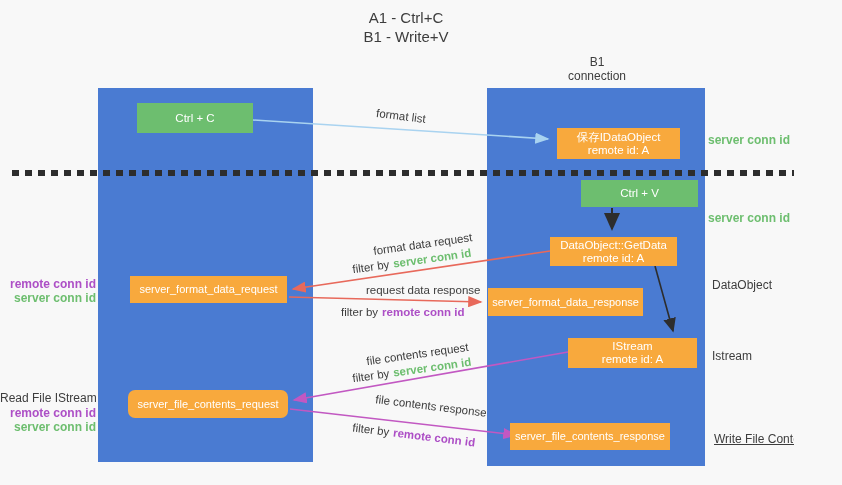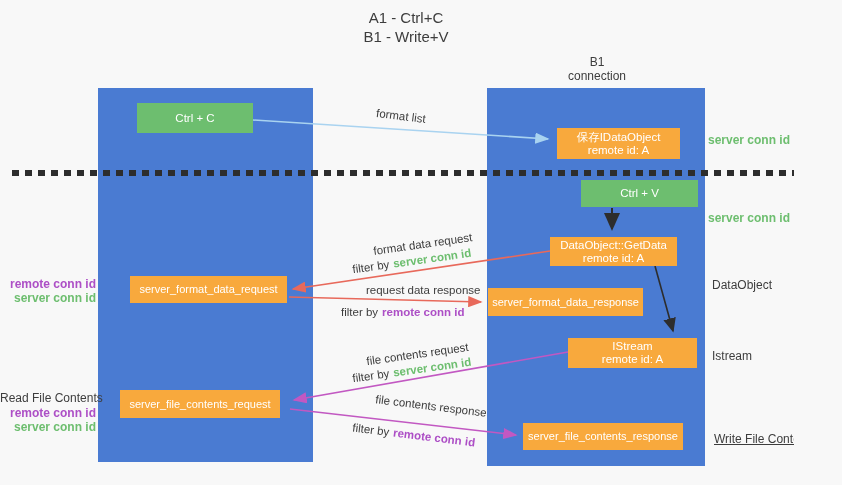--- a/index.html
+++ b/index.html
@@ -112,25 +112,25 @@
     <div>server_format_data_response</div>
   </div>
 
   <div class="box orange" style="left:568px;top:338px;width:129px;height:30px;">
     <div>
       <div>IStream</div>
       <div>remote id: A</div>
     </div>
   </div>
 
-  <div class="box orange" style="left:120px;top:390px;width:160px;height:28px;font-size:11px;">
+  <div class="box orange" style="left:128px;top:390px;width:160px;height:28px;font-size:11px;border-radius:7px;">
     <div>server_file_contents_request</div>
   </div>
 
-  <div class="box orange" style="left:523px;top:423px;width:160px;height:27px;font-size:11px;">
+  <div class="box orange" style="left:510px;top:423px;width:160px;height:27px;font-size:11px;">
     <div>server_file_contents_response</div>
   </div>
 
   <div class="edge rot-down" style="left:376px;top:110px;">format list</div>
 
   <div class="edge rot-up" style="left:373px;top:238px;">format data request</div>
   <div class="edge rot-up" style="left:352px;top:255px;">
     <span>filter by</span><span class="key green-t">server conn id</span>
   </div>
 
@@ -150,17 +150,17 @@
   </div>
 
   <div class="lbl green-t" style="left:708px;top:133px;">server conn id</div>
   <div class="lbl green-t" style="left:708px;top:211px;">server conn id</div>
   <div class="lbl" style="left:712px;top:246px;margin-top:32px;">DataObject</div>
   <div class="lbl" style="left:712px;top:349px;">Istream</div>
   <div class="lbl" style="left:714px;top:432px;text-decoration:underline;">Write File Contents</div>
 
   <div class="lbl purple-t left-stack" style="top:277px;">remote conn id</div>
   <div class="lbl green-t left-stack" style="top:291px;">server conn id</div>
-  <div class="lbl left-stack" style="top:391px;">Read File Contents</div>
+  <div class="lbl left-stack" style="top:391px;">Read File IStream</div>
   <div class="lbl purple-t left-stack" style="top:406px;">remote conn id</div>
   <div class="lbl green-t left-stack" style="top:420px;">server conn id</div>
 
 </div>
 
 </body></html>

